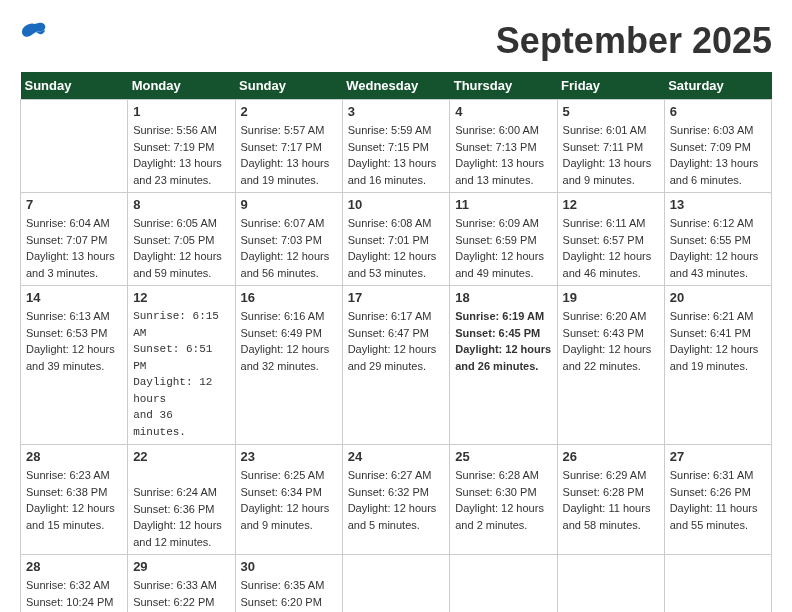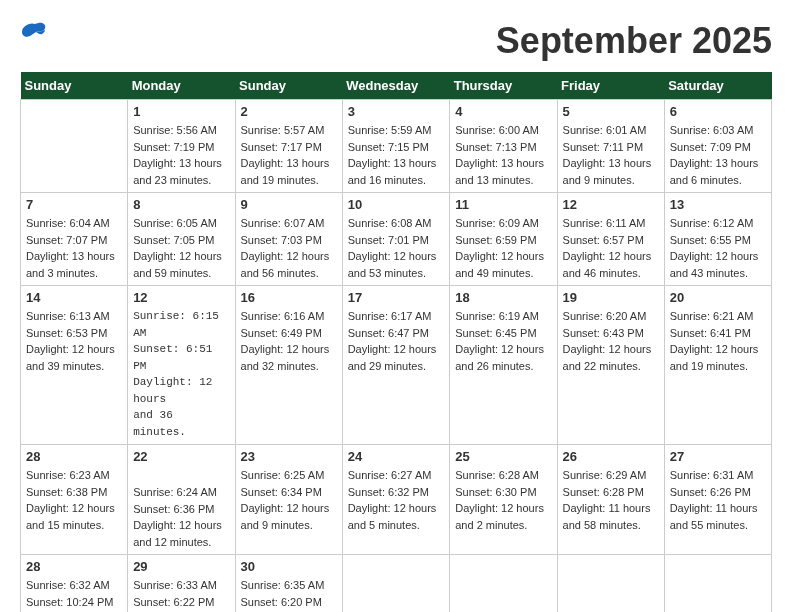--- a/index.html
+++ b/index.html
@@ -223,21 +223,21 @@
         </td>
         <td>
           <span class="day-number">17</span>
           <div class="day-info" style="white-space: pre-line;">Sunrise: 6:17 AM
 Sunset: 6:47 PM
 Daylight: 12 hours
 and 29 minutes.</div>
         </td>
         <td>
           <span class="day-number">18</span>
-          <div class="day-info" style="white-space: pre-line;">Sunrise: 6:19 AM
+          <div class="day-info" style="white-space: pre-line; font-weight: bold;">Sunrise: 6:19 AM
 Sunset: 6:45 PM
 Daylight: 12 hours
 and 26 minutes.</div>
         </td>
         <td>
           <span class="day-number">19</span>
           <div class="day-info" style="white-space: pre-line;">Sunrise: 6:20 AM
 Sunset: 6:43 PM
 Daylight: 12 hours
 and 22 minutes.</div>

